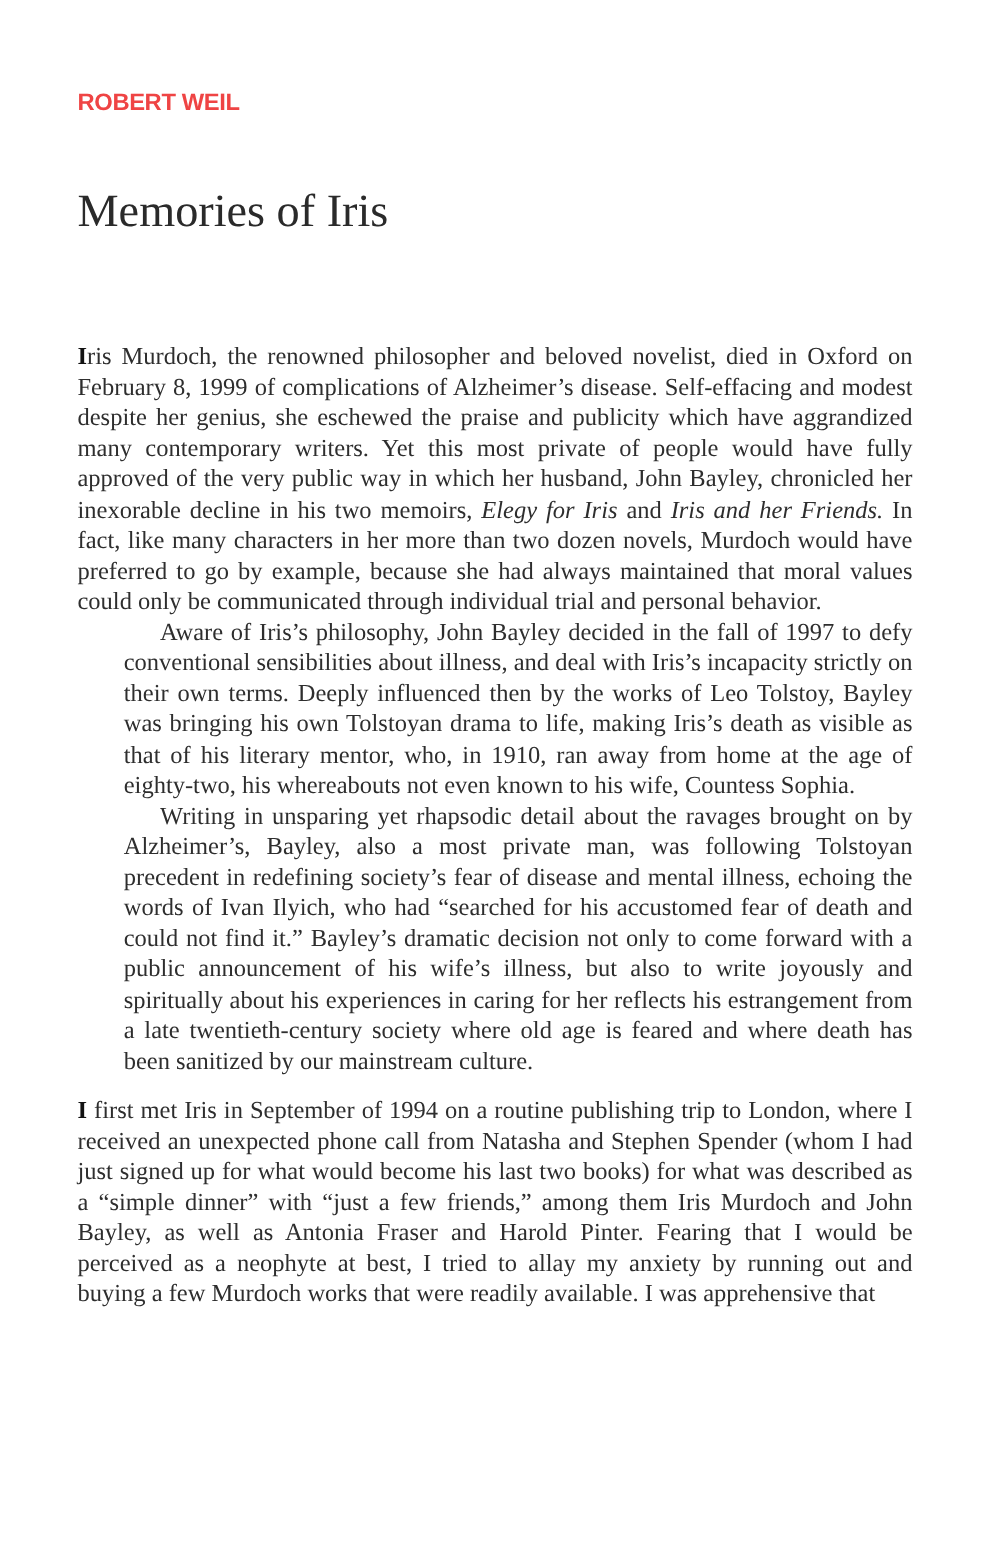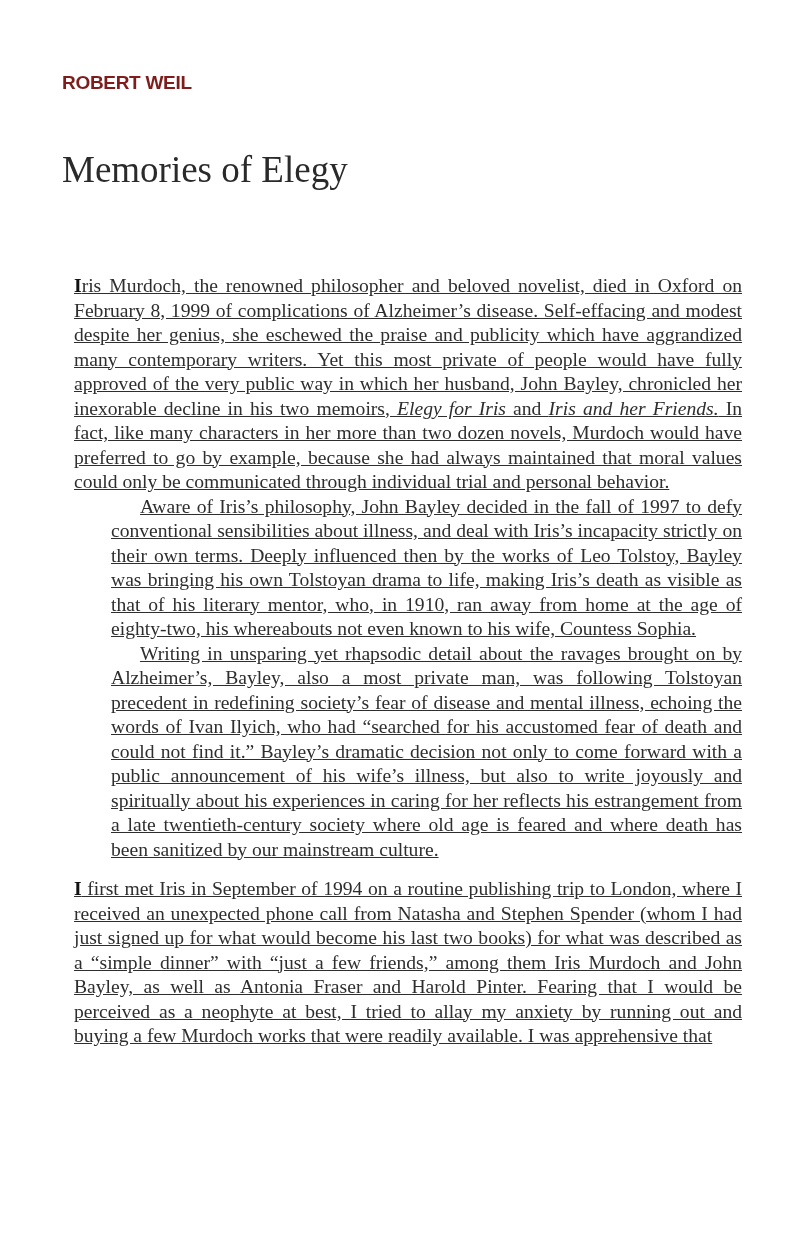--- a/index.html
+++ b/index.html
@@ -21,44 +21,43 @@
       width: 668px;
     }
     .author {
       position: absolute;
       top: 72px;
       left: 0;
       font-family: "Liberation Sans", "DejaVu Sans", sans-serif;
       font-weight: bold;
       font-size: 19px;
       letter-spacing: -0.3px;
-      color: #7f1d1d;
+      color: #ef4444;
       margin: 0;
     }
     .title {
       position: absolute;
       top: 148px;
       left: 0;
       font-family: "Liberation Serif", "DejaVu Serif", serif;
       font-weight: normal;
       font-size: 37px;
       color: #2a2a2a;
       margin: 0;
       white-space: nowrap;
     }
     .body-text {
       position: absolute;
       top: 274px;
-      left: 12px;
+      left: 0;
       width: 668px;
       font-family: "Liberation Serif", "DejaVu Serif", serif;
       font-size: 19.6px;
       line-height: 24.5px;
       color: #2e2e2e;
-      text-decoration: underline;
     }
     .body-text p {
       margin: 0;
       text-align: justify;
       text-align-last: left;
     }
     .body-text p.indent {
       text-indent: 29px;
       margin-left: 37px;
     }
@@ -69,21 +68,21 @@
       font-weight: bold;
       color: #111;
     }
     em { font-style: italic; }
   </style>
 </head>
 <body>
 
 <div class="page">
   <h3 class="author">ROBERT WEIL</h3>
-  <h1 class="title">Memories of Elegy</h1>
+  <h1 class="title">Memories of Iris</h1>
 
   <div class="body-text">
     <p>
       <span class="lead-initial">I</span><span>ris Murdoch, the renowned philosopher and beloved novelist, died in Oxford on February 8, 1999 of complications of Alzheimer’s disease. Self-effacing and modest despite her genius, she eschewed the praise and publicity which have aggrandized many contemporary writers. Yet this most private of people would have fully approved of the very public way in which her husband, John Bayley, chronicled her inexorable decline in his two memoirs, </span><em>Elegy for Iris</em><span> and </span><em>Iris and her Friends.</em><span> In fact, like many characters in her more than two dozen novels, Murdoch would have preferred to go by example, because she had always maintained that moral values could only be communicated through individual trial and personal behavior.</span>
     </p>
     <p class="indent">Aware of Iris’s philosophy, John Bayley decided in the fall of 1997 to defy conventional sensibilities about illness, and deal with Iris’s incapacity strictly on their own terms. Deeply influenced then by the works of Leo Tolstoy, Bayley was bringing his own Tolstoyan drama to life, making Iris’s death as visible as that of his literary mentor, who, in 1910, ran away from home at the age of eighty-two, his whereabouts not even known to his wife, Countess Sophia.</p>
     <p class="indent">Writing in unsparing yet rhapsodic detail about the ravages brought on by Alzheimer’s, Bayley, also a most private man, was following Tolstoyan precedent in redefining society’s fear of disease and mental illness, echoing the words of Ivan Ilyich, who had “searched for his accustomed fear of death and could not find it.” Bayley’s dramatic decision not only to come forward with a public announcement of his wife’s illness, but also to write joyously and spiritually about his experiences in caring for her reflects his estrangement from a late twentieth-century society where old age is feared and where death has been sanitized by our mainstream culture.</p>
     <p class="section-start">
       <span class="lead-initial">I</span><span> first met Iris in September of 1994 on a routine publishing trip to London, where I received an unexpected phone call from Natasha and Stephen Spender (whom I had just signed up for what would become his last two books) for what was described as a “simple dinner” with “just a few friends,” among them Iris Murdoch and John Bayley, as well as Antonia Fraser and Harold Pinter. Fearing that I would be perceived as a neophyte at best, I tried to allay my anxiety by running out and buying a few Murdoch works that were readily available. I was apprehensive that</span>
     </p>

